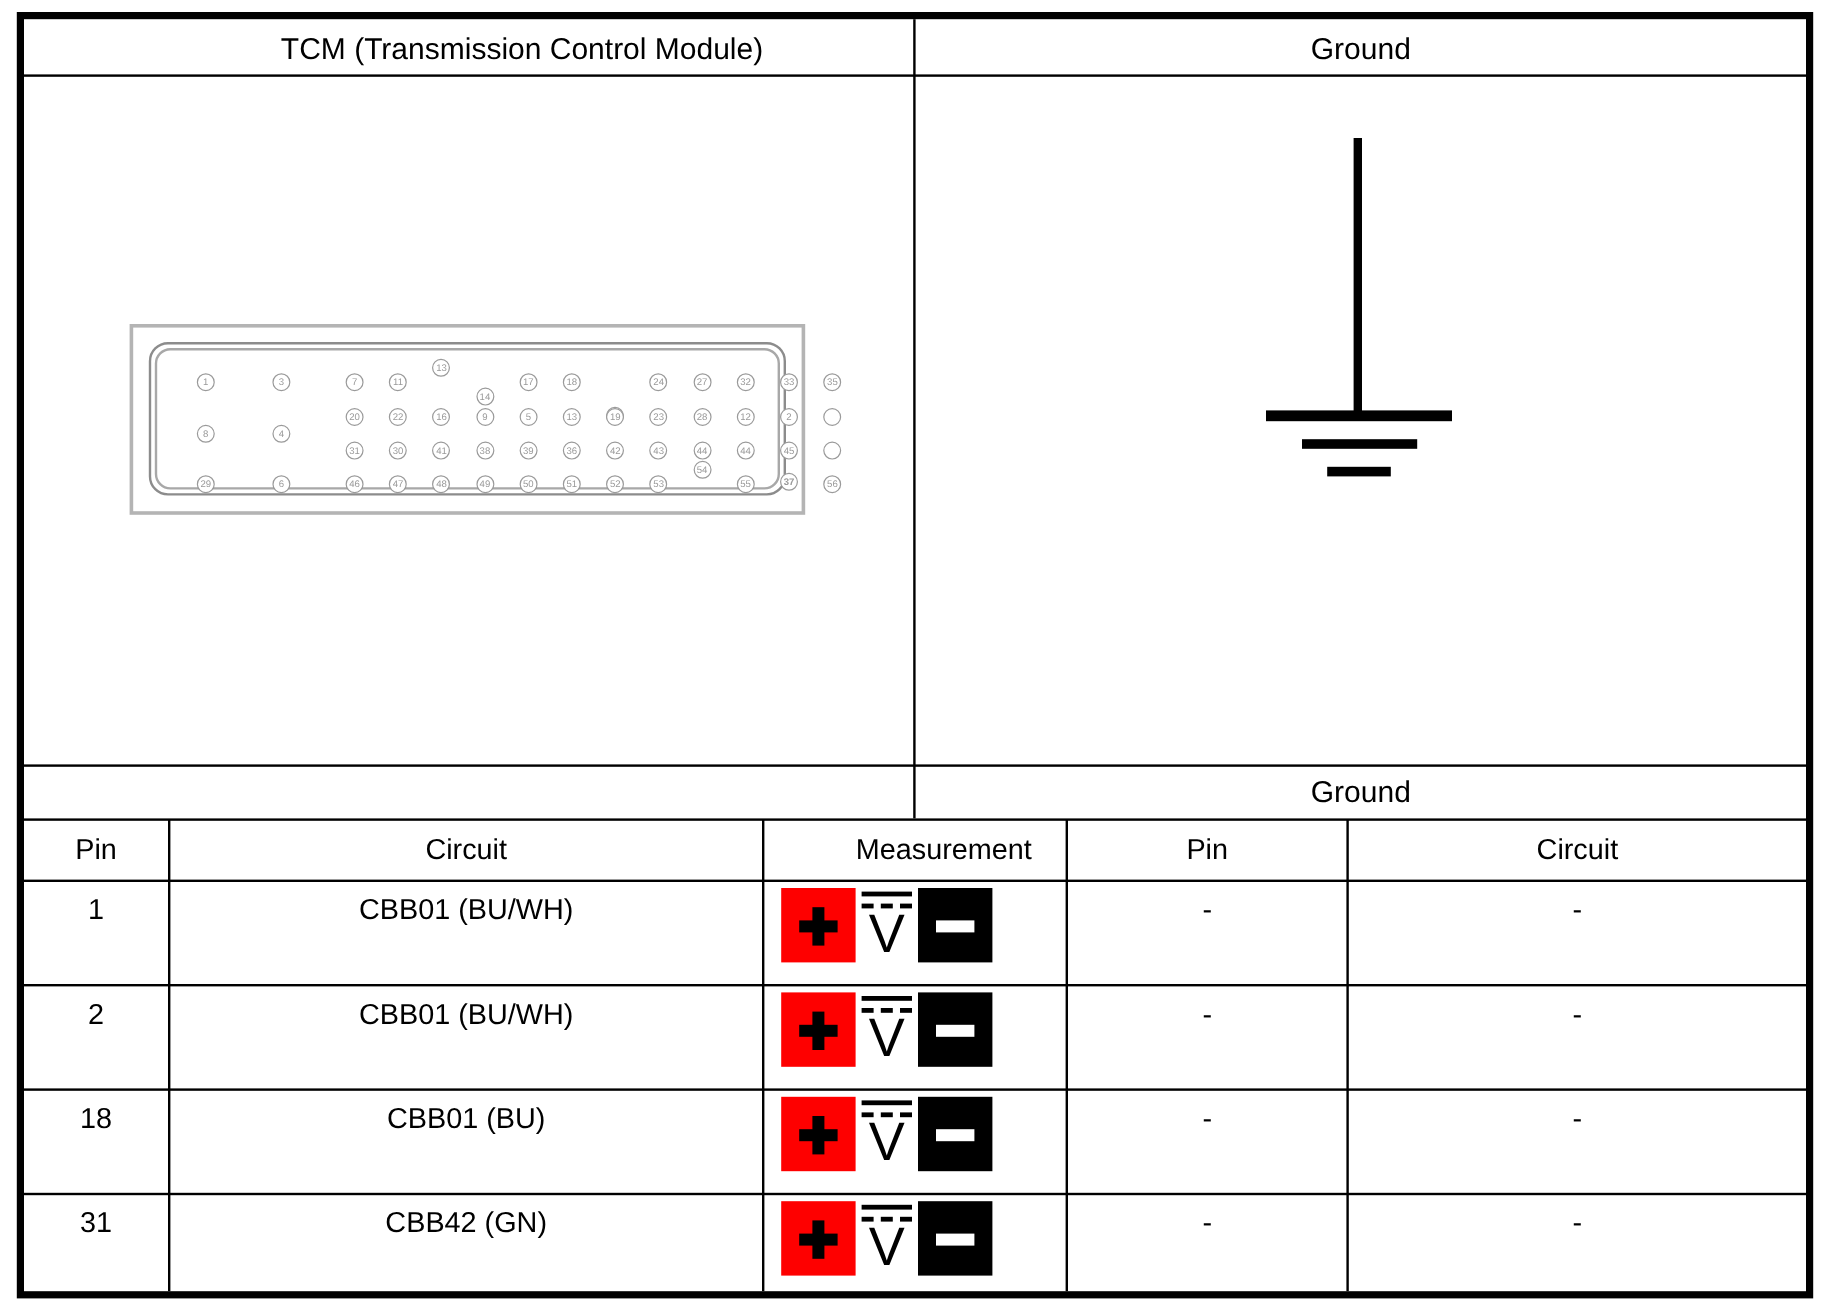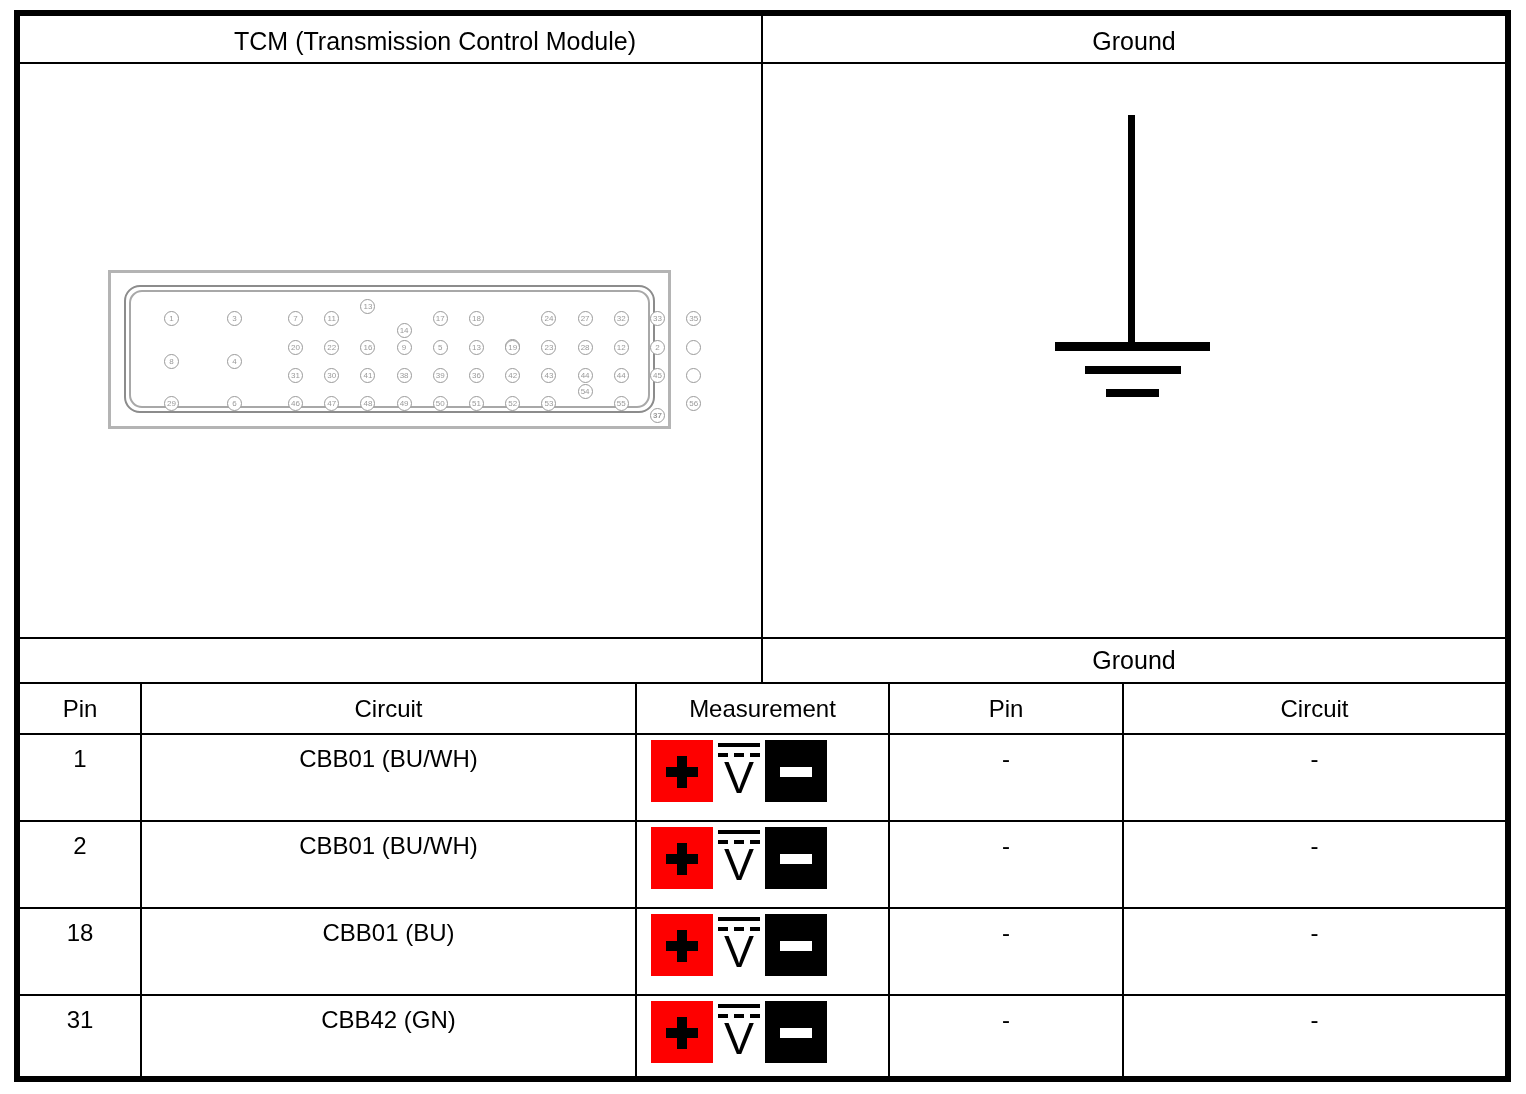--- a/index.html
+++ b/index.html
@@ -330,40 +330,40 @@
         <div class="pin" style="left: 469.6px; top: 70px;">28</div>
         <div class="pin" style="left: 469.6px; top: 98px;">44</div>
         <div class="pin" style="left: 469.6px; top: 114px;">54</div>
         <div class="pin" style="left: 505.8px; top: 41px;">32</div>
         <div class="pin" style="left: 505.8px; top: 70px;">12</div>
         <div class="pin" style="left: 505.8px; top: 98px;">44</div>
         <div class="pin" style="left: 505.8px; top: 126px;">55</div>
         <div class="pin" style="left: 542px; top: 41px;">33</div>
         <div class="pin" style="left: 542px; top: 70px;">2</div>
         <div class="pin" style="left: 542px; top: 98px;">45</div>
-        <div class="pin" style="left: 542px; top: 138px; font-weight: bold;">37</div>
+        <div class="pin" style="left: 542px; top: 124px; font-weight: bold;">37</div>
         <div class="pin" style="left: 578.2px; top: 41px;">35</div>
         <div class="pin" style="left: 578.2px; top: 70px;"></div>
         <div class="pin" style="left: 578.2px; top: 98px;"></div>
         <div class="pin" style="left: 578.2px; top: 126px;">56</div>
       </div>
   </div>
 
   <div class="ground-sym">
     <div class="gnd-stem"></div>
     <div class="gnd-bar1"></div>
     <div class="gnd-bar2"></div>
     <div class="gnd-bar3"></div>
   </div>
 
   <div class="sec-title" style="left:763px; top:648px; width:742px;">Ground</div>
 
   <div class="col-head" style="left:20px; top:697px; width:120px;">Pin</div>
   <div class="col-head" style="left:142px; top:697px; width:493px;">Circuit</div>
-  <div class="col-head" style="left:637px; top:697px; width:251px;">Measurement</div>
+  <div class="col-head" style="left:661px; top:697px; width:251px;">Measurement</div>
   <div class="col-head" style="left:890px; top:697px; width:232px;">Pin</div>
   <div class="col-head" style="left:1124px; top:697px; width:381px;">Circuit</div>
 
   <div id="rows-layer">
       <div class="cell-text" style="left: 20px; top: 747px; width: 120px;">1</div>
       <div class="cell-text" style="left: 142px; top: 747px; width: 493px;">CBB01 (BU/WH)</div>
       <div class="meas-group" style="left: 651px; top: 740px;">
         <div class="meas-plus">
           <div class="bar-h"></div>
           <div class="bar-v"></div>

